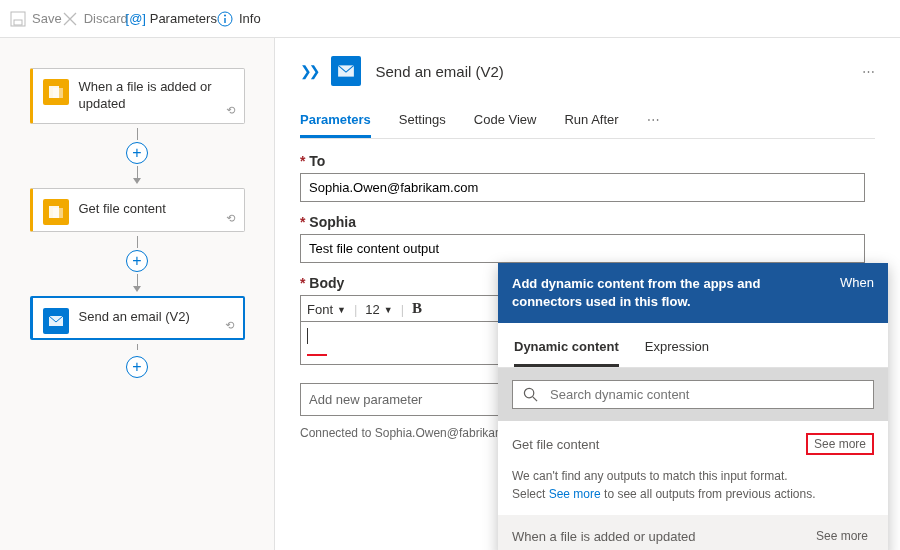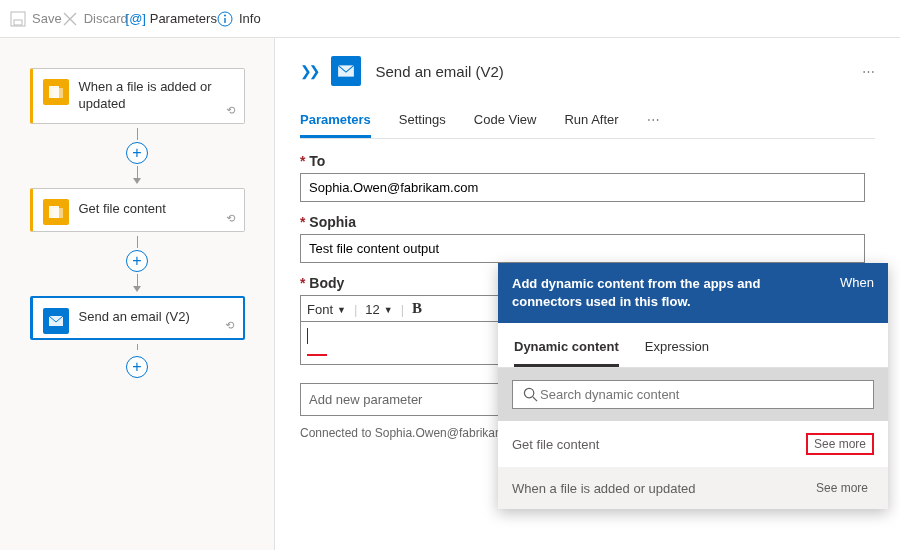--- a/index.html
+++ b/index.html
@@ -59,21 +59,21 @@
 
 
 .popout { position: absolute; left: 498px; top: 263px; width: 390px; background: #fff; box-shadow: 0 4px 14px rgba(0,0,0,0.25); }
 .popout-header { background: #1b579a; color: #fff; padding: 12px 14px; display: flex; justify-content: space-between; align-items: flex-start; font-size: 13px; }
 .popout-header .txt { max-width: 300px; line-height: 1.4; font-weight: bold; }
 .popout-header .hide { cursor: pointer; }
 .popout-tabs { display: flex; gap: 26px; padding: 10px 16px 0; border-bottom: 1px solid #e1e1e1; }
 .popout-tab { padding: 6px 0 10px; font-size: 13px; color: #323130; border-bottom: 3px solid transparent; cursor: pointer; }
 .popout-tab.active { font-weight: 700; border-bottom-color: #323130; }
 .search-wrap { background: #d9d9d9; padding: 12px 14px; }
-.search-box { background: #fff; border: 1px solid #8a8886; display: flex; align-items: center; padding: 6px 10px; gap: 2px; }
+.search-box { background: #fff; border: 1px solid #8a8886; display: flex; align-items: center; padding: 6px 10px; gap: 12px; }
 .search-box input { border: none; outline: none; flex: 1; font-size: 13px; }
 .sec-row { display: flex; justify-content: space-between; align-items: center; padding: 12px 14px; font-size: 13px; color: #605e5c; }
 .see-more { font-size: 12px; color: #605e5c; padding: 2px 6px; cursor: pointer; }
 .see-more.boxed { border: 2px solid #e81123; }
 .hint { padding: 0 14px 12px; font-size: 12px; color: #605e5c; line-height: 1.5; }
 .hint a { color: #0078d4; text-decoration: none; }
 .sec-row.grey { background: #f3f2f1; }
 
 svg { display: block; }
 </style>
@@ -244,17 +244,21 @@
             <path d="M10.5 10.5 L15 15" stroke="#605e5c" stroke-width="1.3"></path>
           </svg>
         </span>
       <input placeholder="Search dynamic content" style="">
     </div>
   </div>
   <div class="sec-row">
     <span>Get file content</span>
     <span class="see-more boxed">See more</span>
   </div>
+  <div class="hint">
+    <div>We can't find any outputs to match this input format.</div>
+    <div><span>Select </span><a href="#">See more</a><span> to see all outputs from previous actions.</span></div>
+  </div>
   <div class="sec-row grey">
     <span>When a file is added or updated</span>
     <span class="see-more">See more</span>
   </div>
 </div>
 
 </body></html>

